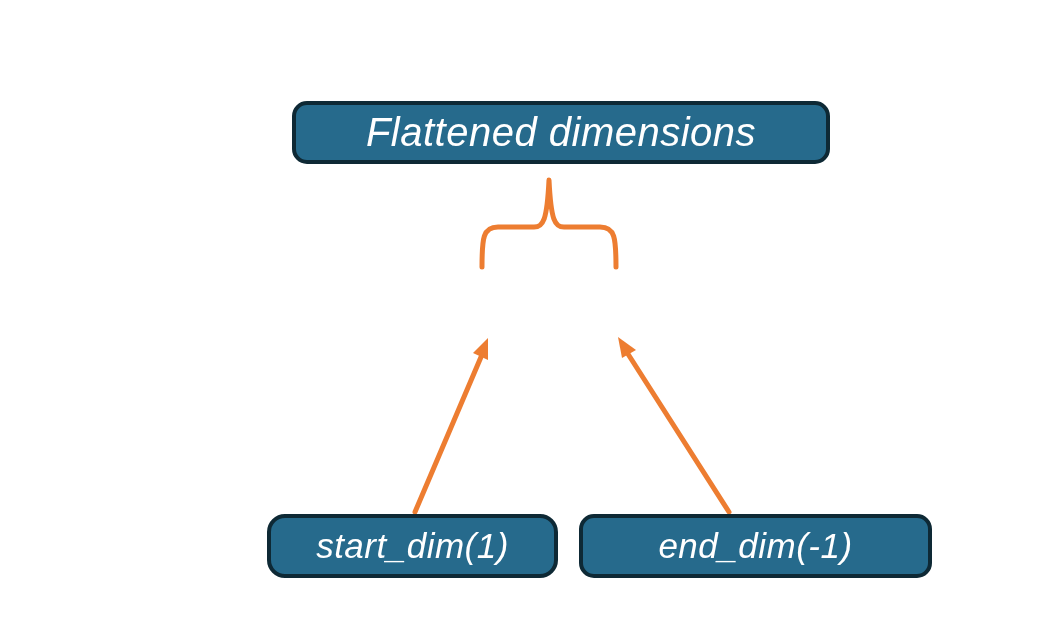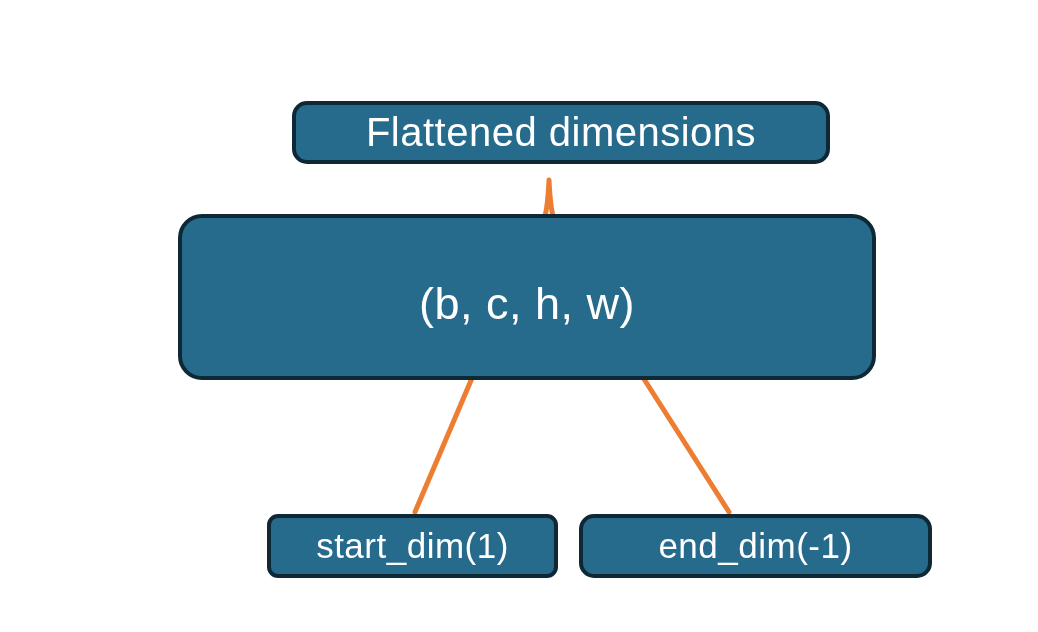--- a/index.html
+++ b/index.html
@@ -26,20 +26,21 @@
   .node {
     position: absolute;
     box-sizing: border-box;
     background: var(--box-fill, #266a8c);
     border: 4px solid var(--box-border, #0e2935);
     color: var(--text, #ffffff);
     display: flex;
     align-items: center;
     justify-content: center;
     text-align: center;
+    font-style: italic;
   }
   .node-flattened {
     left: 292px;
     top: 101px;
     width: 538px;
     height: 63px;
     border-radius: 15px;
     font-size: 40px;
   }
   .node-tensor {
@@ -50,21 +51,21 @@
     border-radius: 24px;
     font-size: 45px;
     
     padding-top: 14px;
   }
   .node-start-dim {
     left: 267px;
     top: 514px;
     width: 291px;
     height: 64px;
-    border-radius: 11px;
+    border-radius: 18px;
     font-size: 35px;
   }
   .node-end-dim {
     left: 579px;
     top: 514px;
     width: 353px;
     height: 64px;
     border-radius: 15px;
     font-size: 35px;
   }
@@ -107,23 +108,20 @@
     <g>
       <line class="connector-stroke" x1="729" y1="512" x2="628" y2="354"></line>
       <polygon class="connector-fill" points="618,337 636,350 622,358"></polygon>
     </g>
   </svg>
 
   <div class="node node-flattened">
     <span class="label">Flattened dimensions</span>
   </div>
 
-  <div class="node node-tensor">
-    <span class="label">(b, c, h, w)</span>
-  </div>
 
   <div class="node node-start-dim">
     <span class="label">start_dim(1)</span>
   </div>
 
   <div class="node node-end-dim">
     <span class="label">end_dim(-1)</span>
   </div>
 
 </div>

